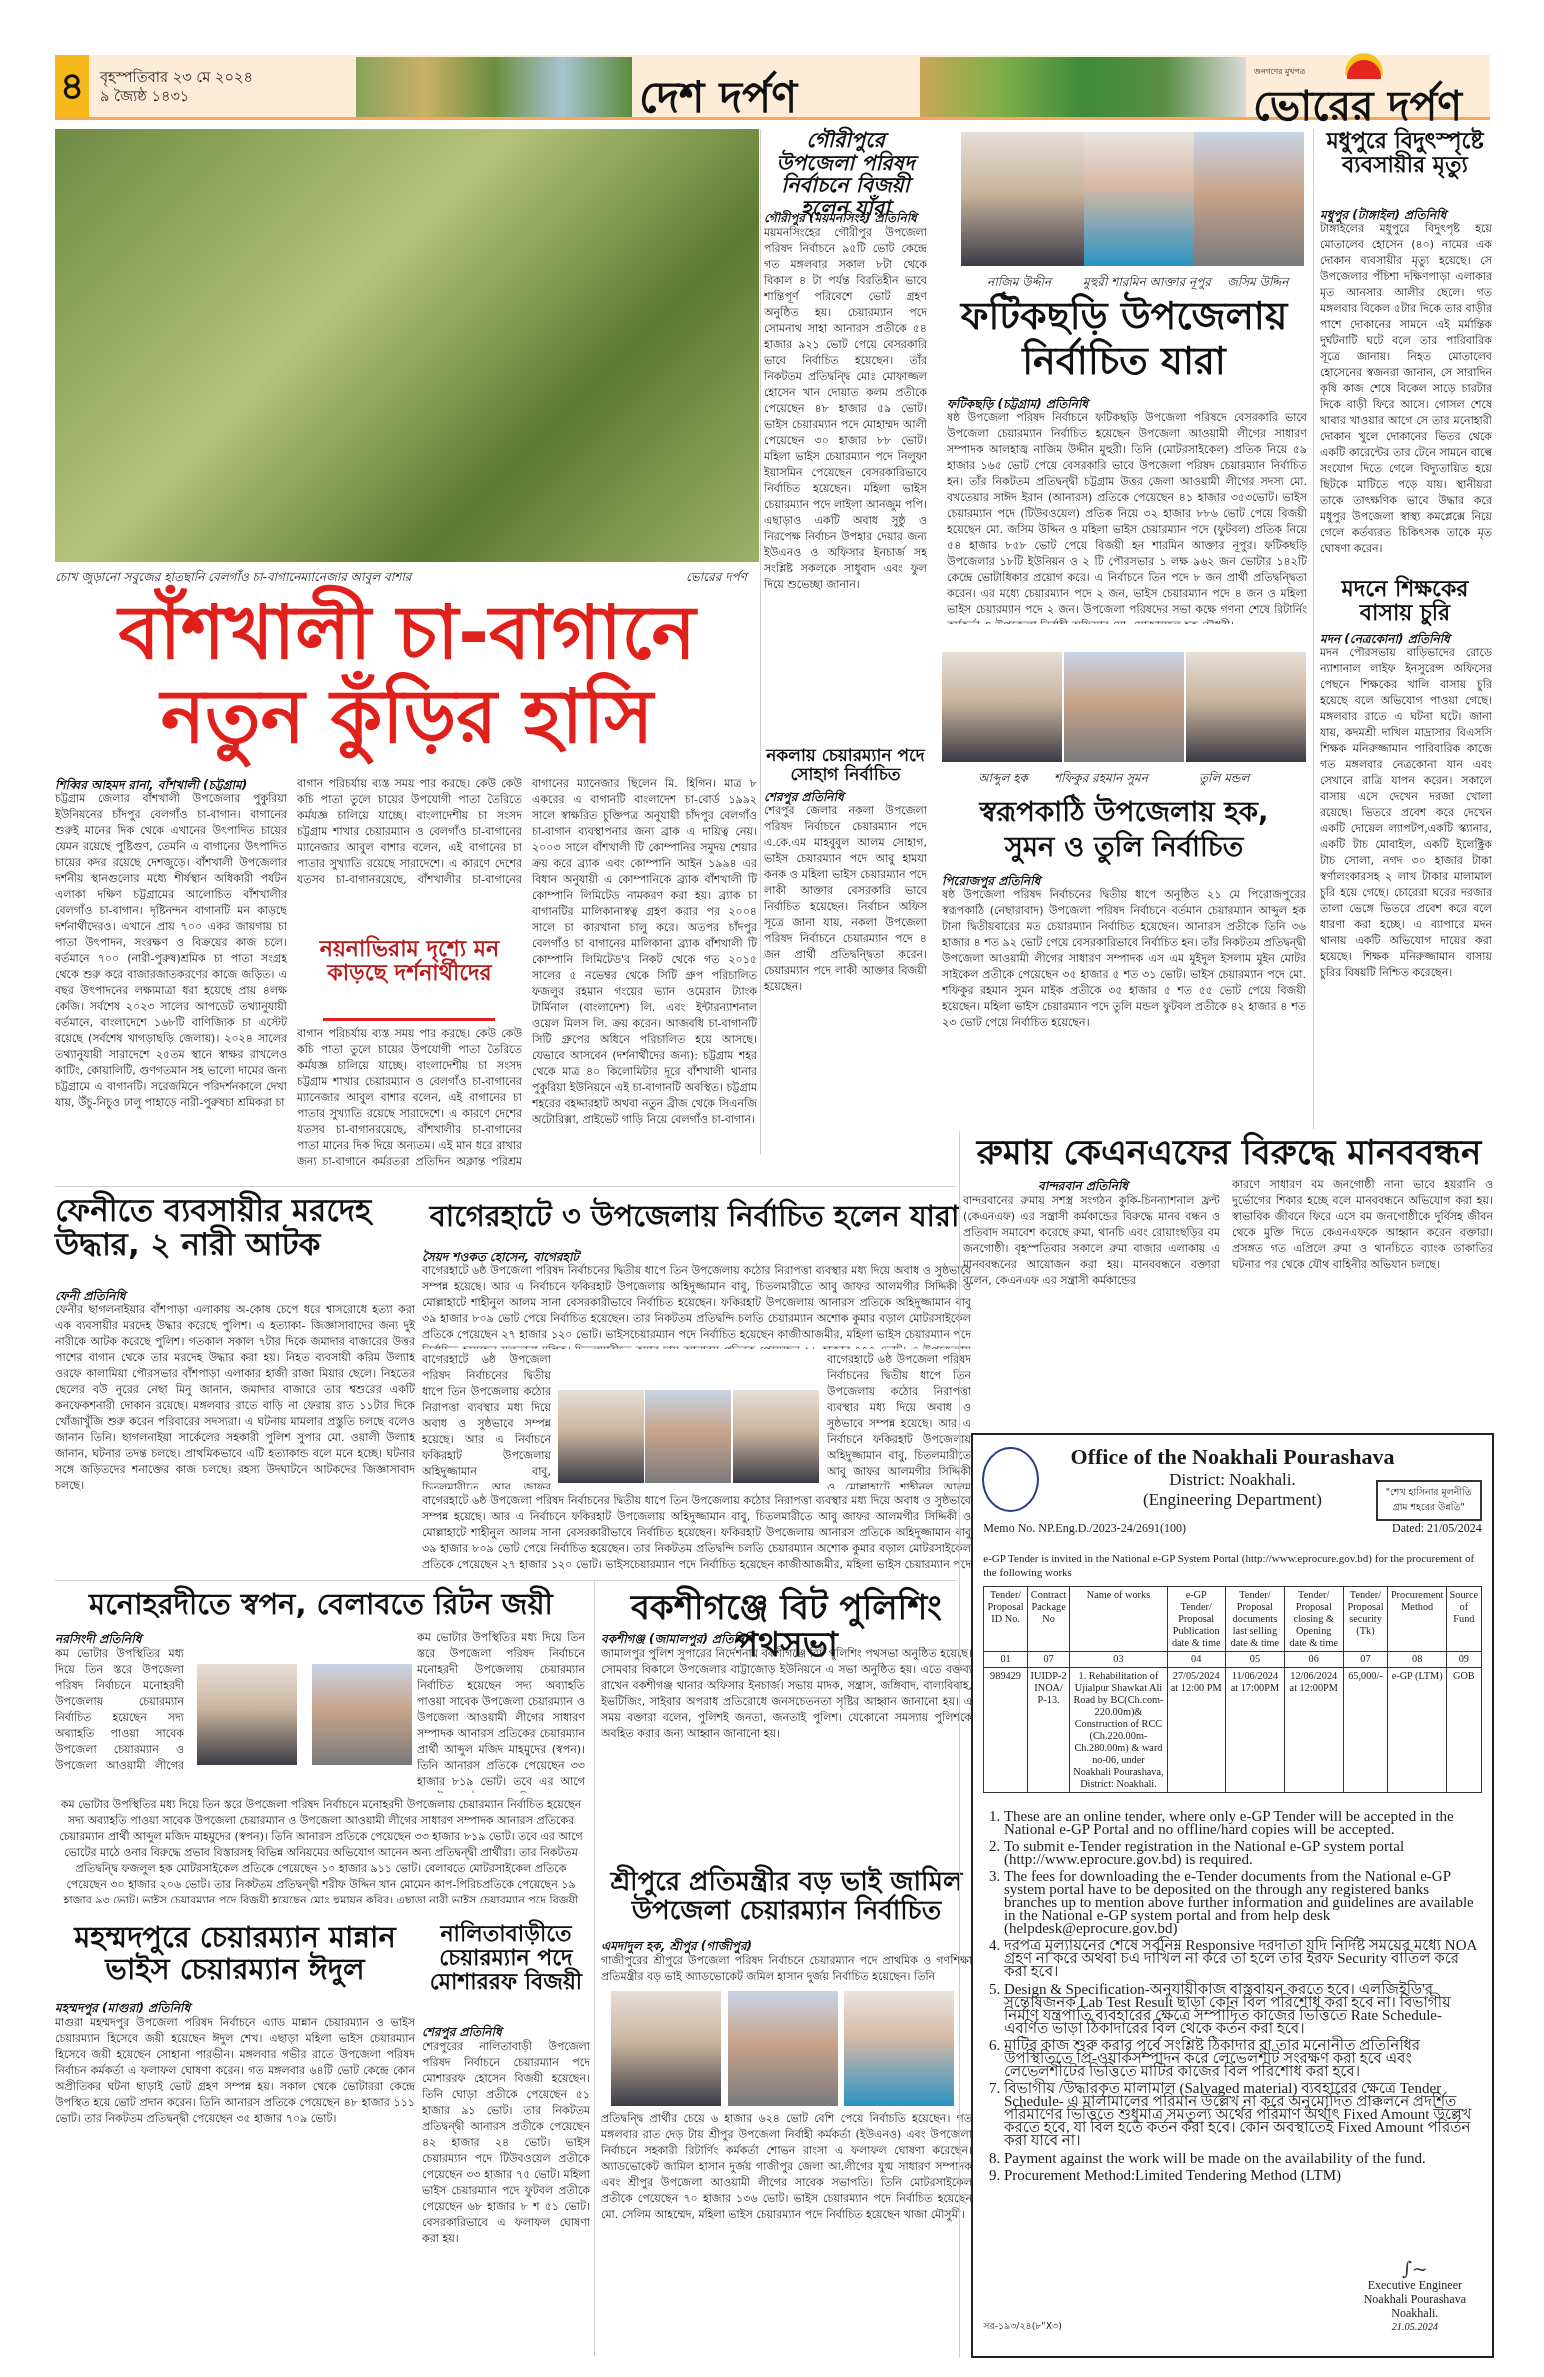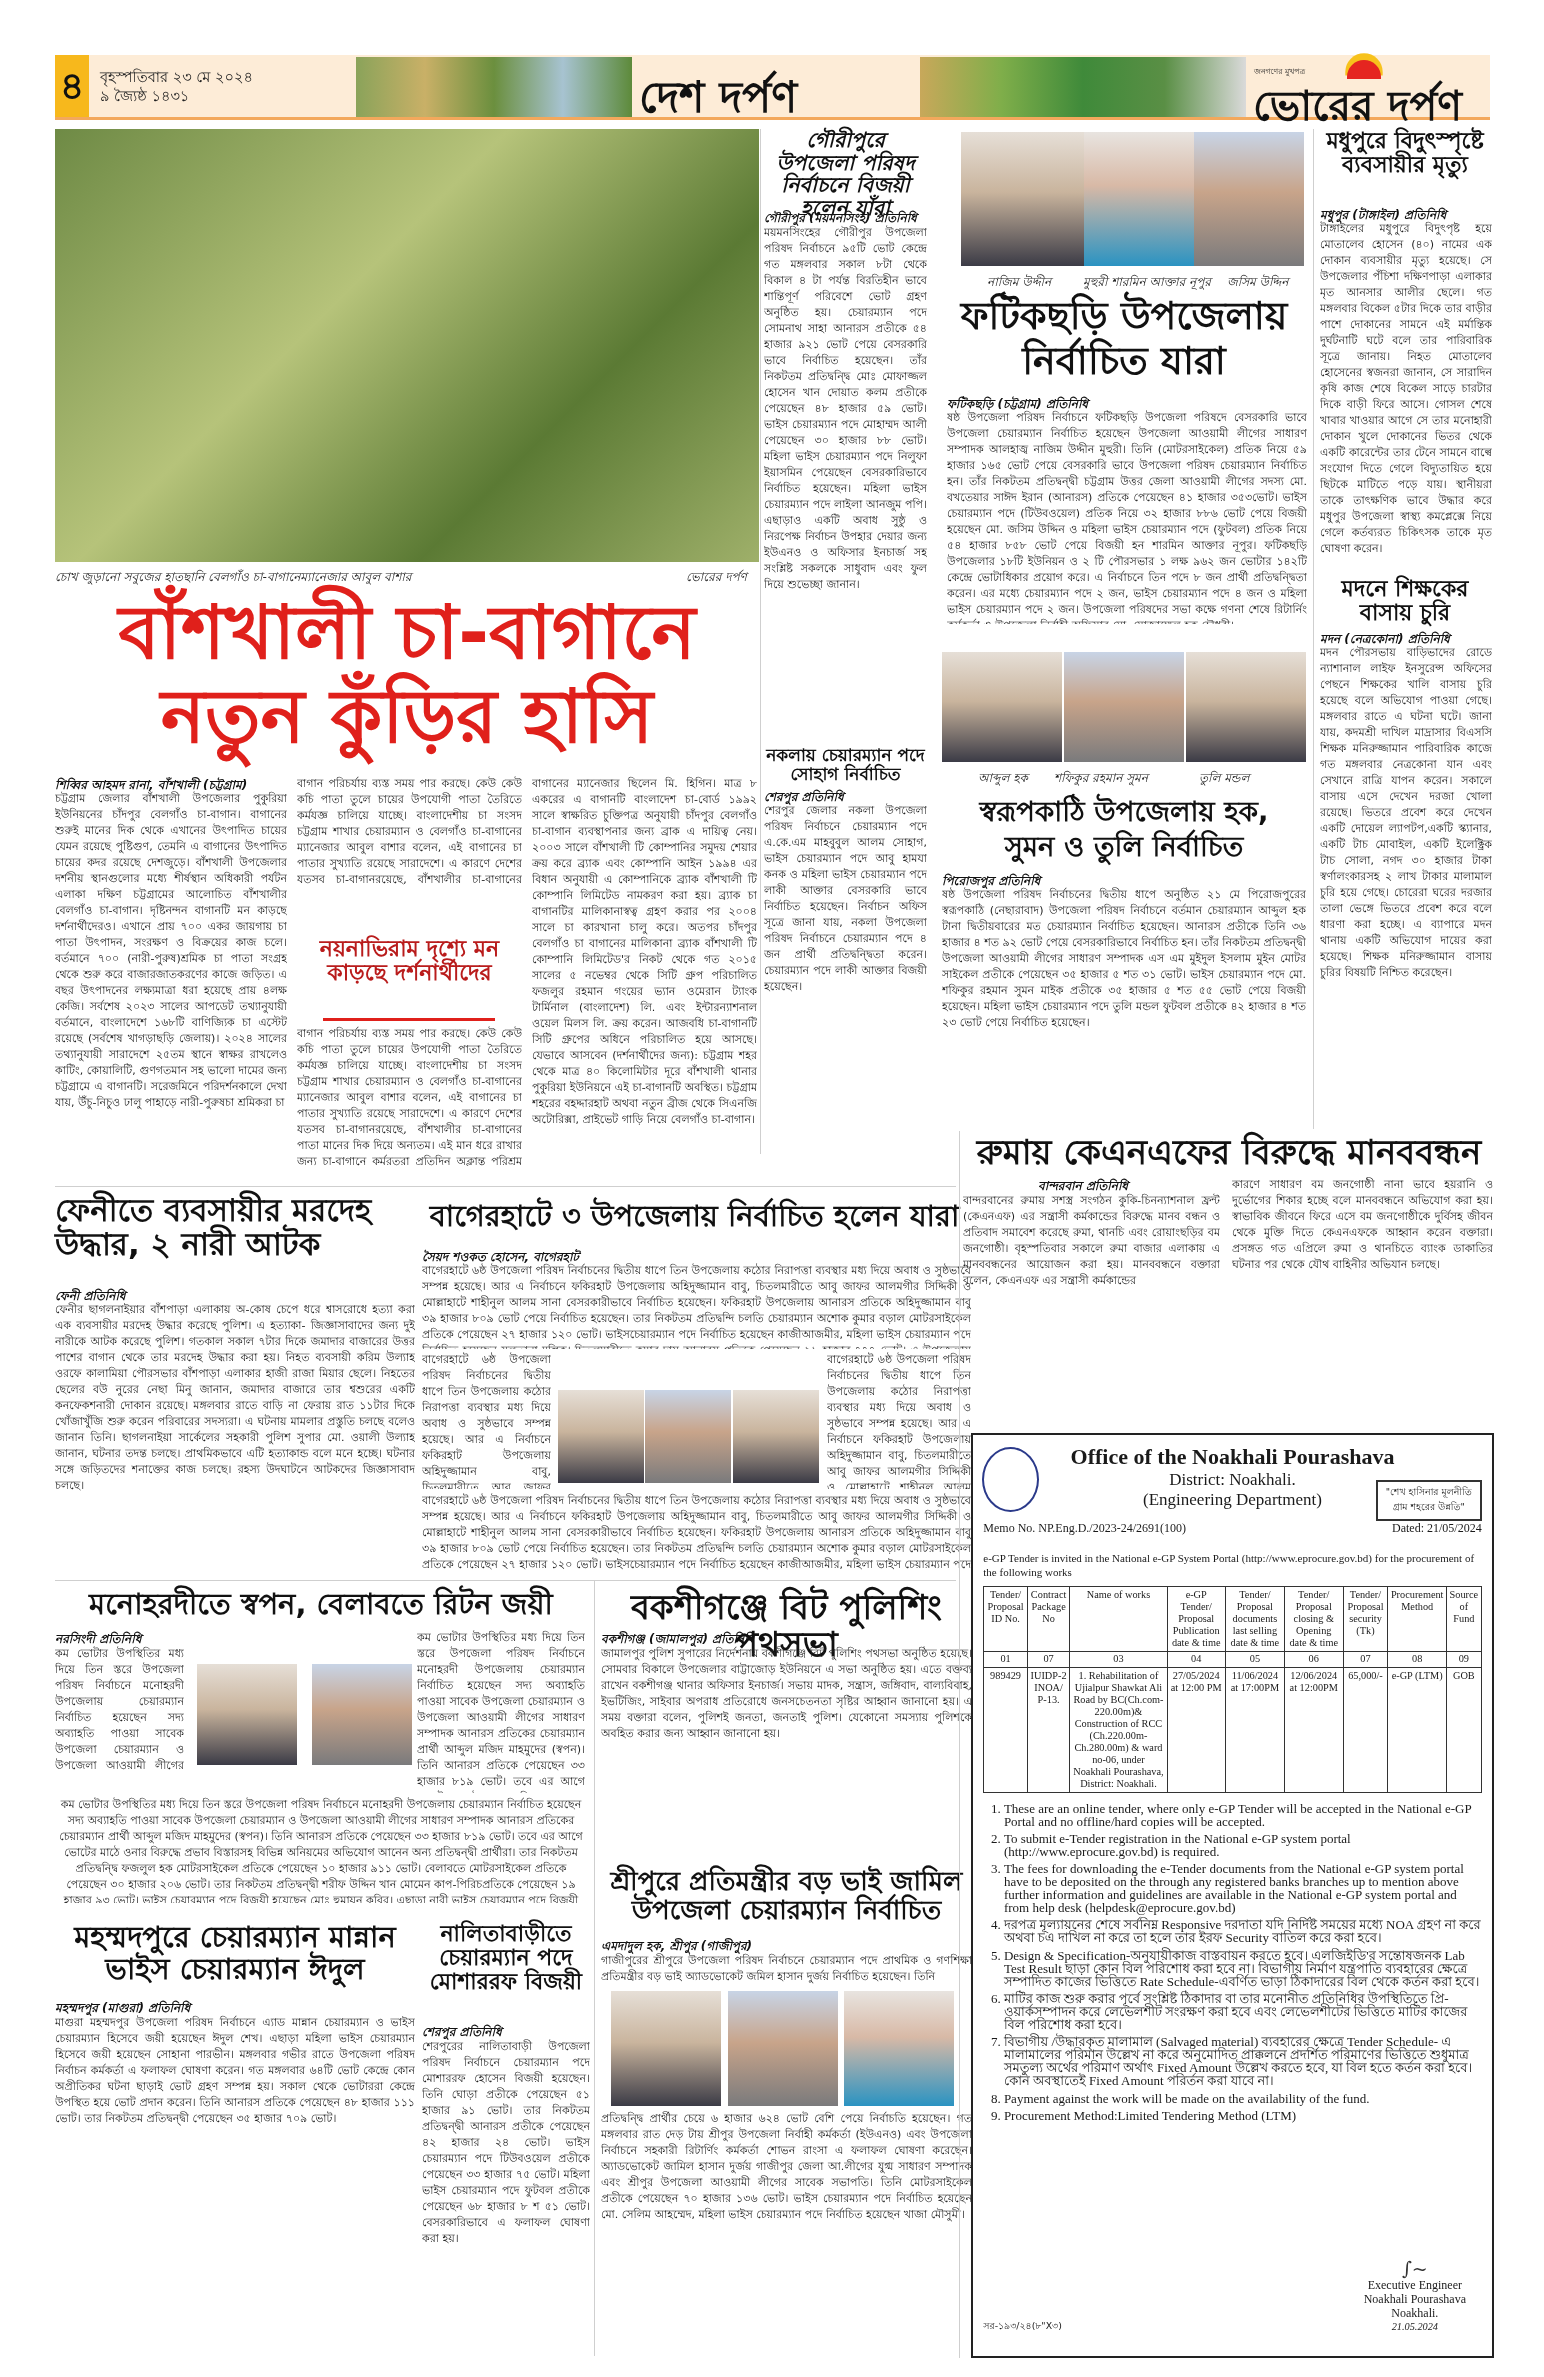--- a/index.html
+++ b/index.html
@@ -31,21 +31,21 @@
   .tender .t-title { font-size: 22px; font-weight: bold; text-align: center; }
   .tender .t-sub { font-size: 17px; text-align: center; line-height: 20.6px; }
   .tender .logo { position: absolute; left: 8.6px; top: 12px; width: 57px; height: 65px; border: 2.6px solid #2b3a8a; border-radius: 50%; }
   .tender .slogan { position: absolute; right: 10.3px; top: 45px; width: 106px; border: 2.6px double #333; font-size: 9.4px; padding: 3.4px; text-align: center; font-family: "DejaVu Sans", sans-serif; }
   .tender .memo { display: flex; justify-content: space-between; font-size: 12px; margin-top: 10.3px; }
   .tender .inv { text-align: center; font-size: 16.3px; font-weight: bold; text-decoration: underline; margin-top: 8.6px; line-height: 19px; }
   .tender .intro { font-size: 11px; margin-top: 16px; line-height: 13.7px; }
   .tender table { border-collapse: collapse; width: 100%; margin-top: 6.9px; font-size: 10.3px; }
   .tender th, .tender td { border: 0.9px solid #333; padding: 1.7px; vertical-align: top; text-align: center; font-weight: normal; line-height: 12px; }
   .tender td.name { text-align: center; margin-left: 20px; }
-  .tender ol { margin-top: 9px; padding-left: 20.6px; font-size: 13px; line-height: 13px; }
+  .tender ol { margin-top: 17px; padding-left: 20.6px; font-size: 15px; line-height: 13px; }
   .tender li { margin-bottom: 4.3px; }
   .tender .sign { position: absolute; right: 26px; bottom: 22px; text-align: center; font-size: 12px; line-height: 13.7px; }
   .tender .ref { position: absolute; left: 10.3px; bottom: 22px; font-size: 9.4px; font-family: "DejaVu Sans", sans-serif; }
 </style>
 </head>
 <body>
 
 <div class="abs masthead"></div>
 <div class="abs pageno">৪</div>
 <div class="abs dateblk">

